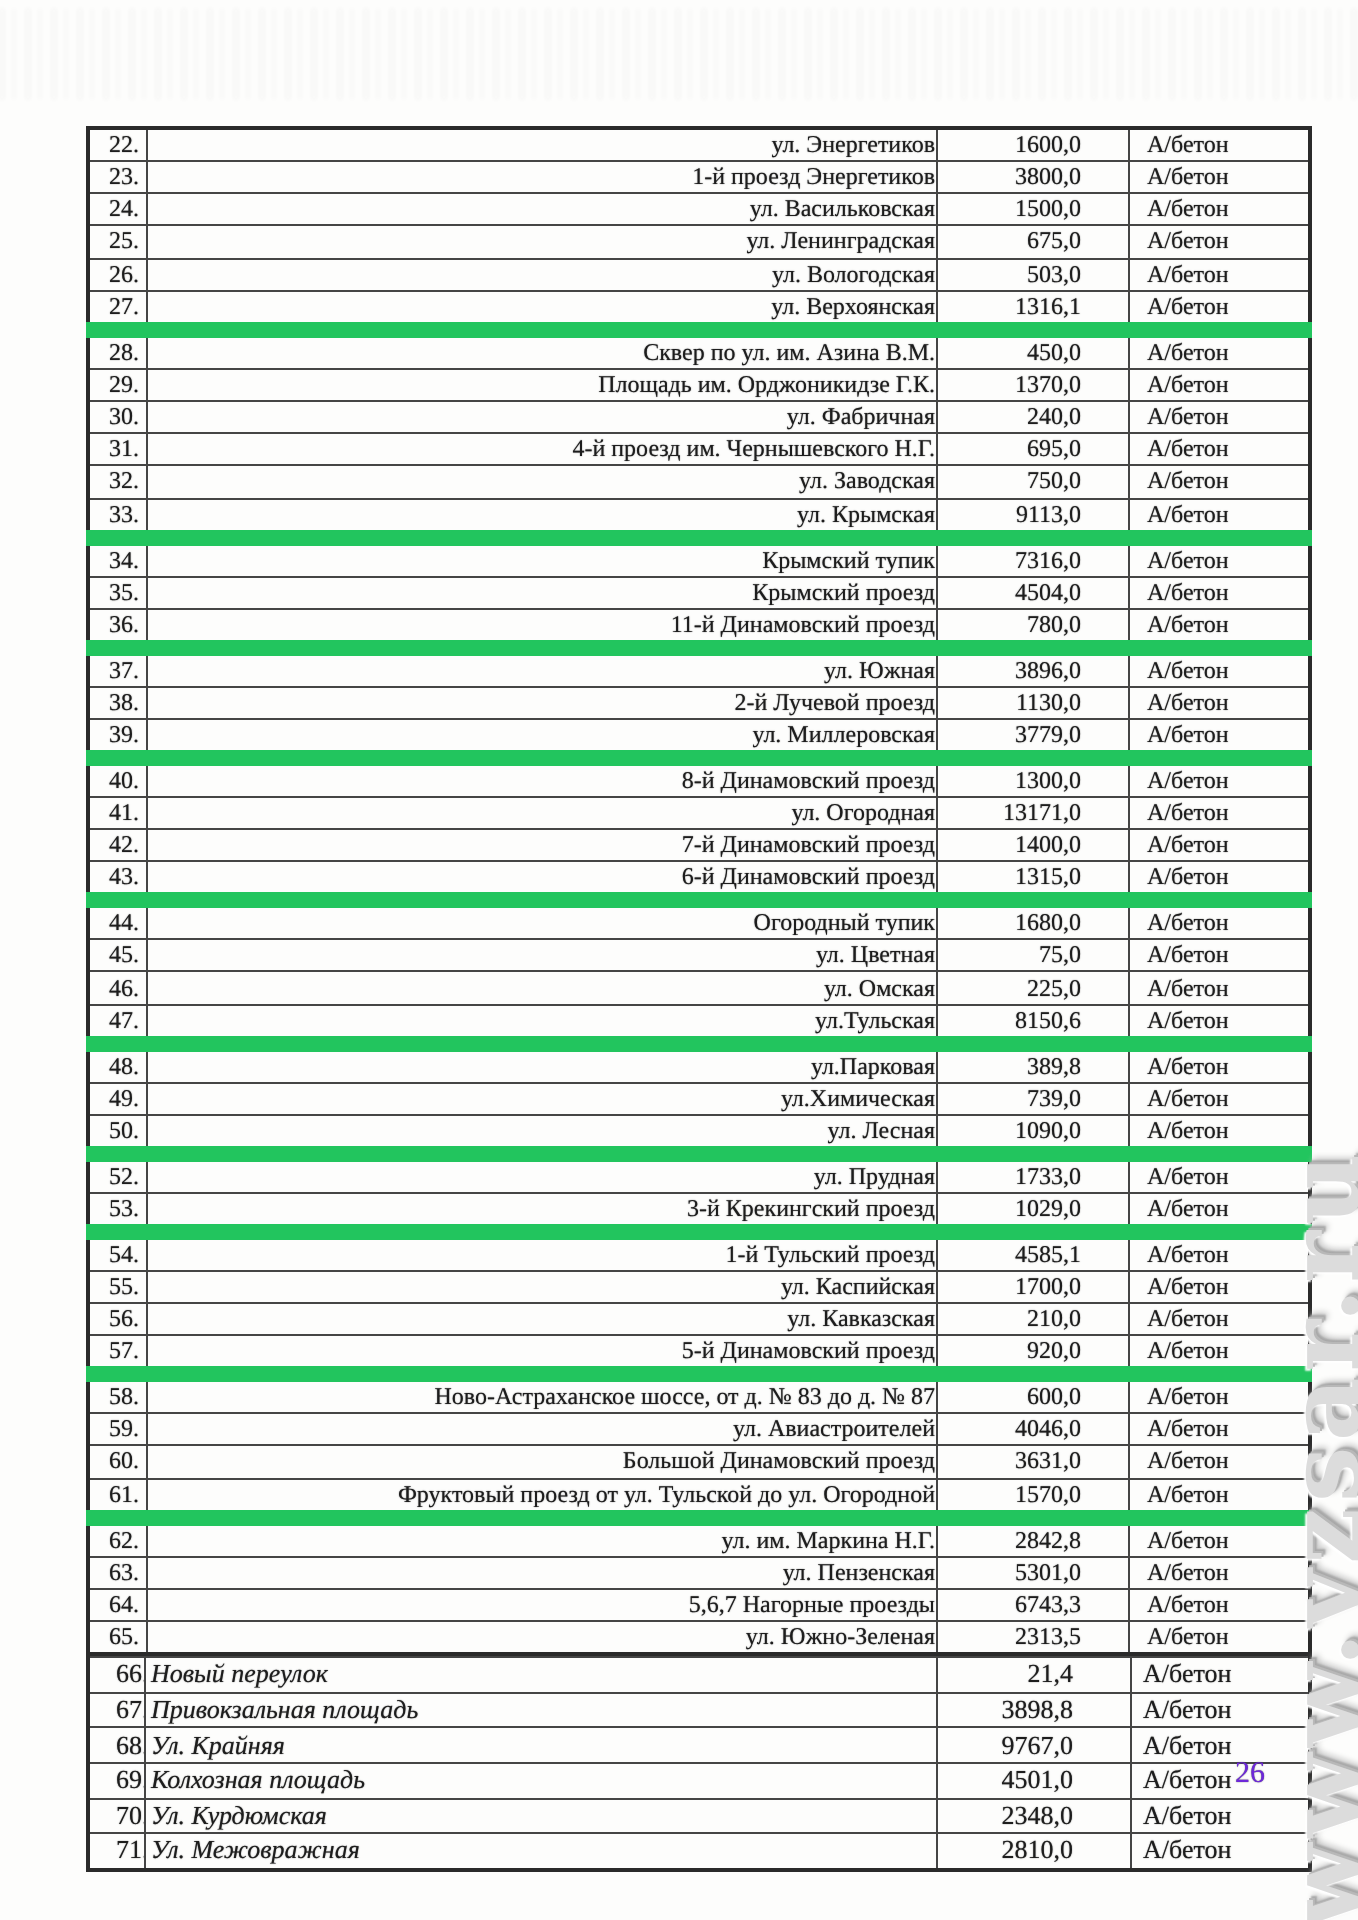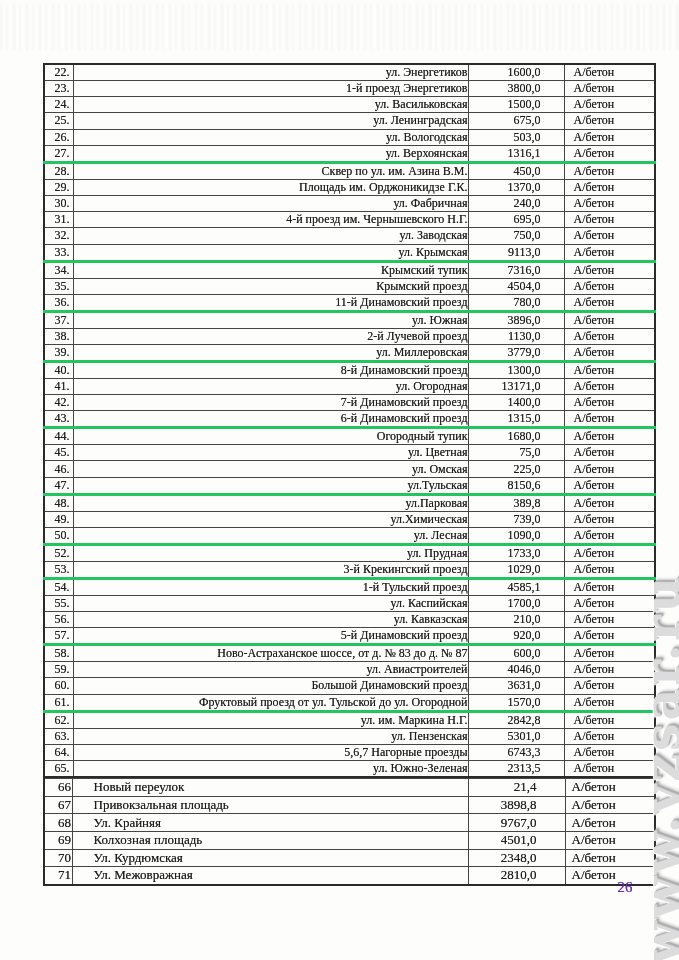--- a/index.html
+++ b/index.html
@@ -22,27 +22,27 @@
   table.upper { border:2px solid #2b2b2b; }
   table.lower { border:2px solid #2b2b2b; border-top:none; }
   td {
     border:1px solid #454545; padding:0; overflow:hidden; white-space:nowrap;
     color:#1d1d1d; text-shadow:0 0 .6px rgba(30,30,30,.75);
   }
   table.upper tr { height:16.2px; }
   table.upper td { font-size:12px; line-height:15px; }
   table.lower tr { height:17.7px; }
   table.lower td { font-size:13px; line-height:16px; }
-  tr.thick td { border-bottom:3px solid #22c55e; }
+  tr.thick td { border-bottom:8px solid #22c55e; }
   table.upper td.c-num  { text-align:right; padding-right:3px; }
   table.upper td.c-name { padding-left:14px;text-align:right; }
   table.upper td.c-area { text-align:right; padding-right:23px; }
   table.upper td.c-mat  { padding-left:9px; }
   table.lower td.c-num  { text-align:left; padding-left:13px; }
-  table.lower td.c-name { padding-left:21px; }
+  table.lower td.c-name { padding-left:3px;font-style:italic; }
   table.lower td.c-area { text-align:right; padding-right:28px; }
   table.lower td.c-mat  { padding-left:6px; }
   .page-num {
     position:absolute; left:606px; top:879px; width:38px; text-align:center;
     font-size:15px; color:#6d28d9; text-shadow:0 0 .6px rgba(30,30,30,.75);
   }
   .watermark {
     position:absolute; left:633px; top:964px;
     transform-origin:0 0; transform:rotate(-90deg);
     white-space:nowrap;

